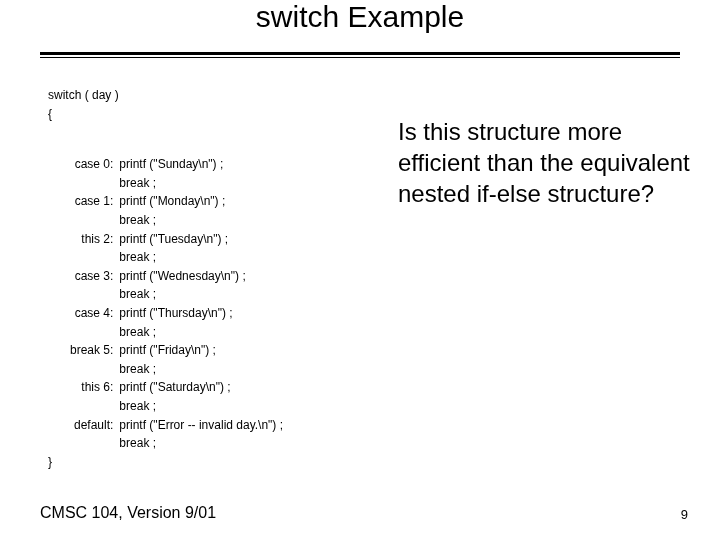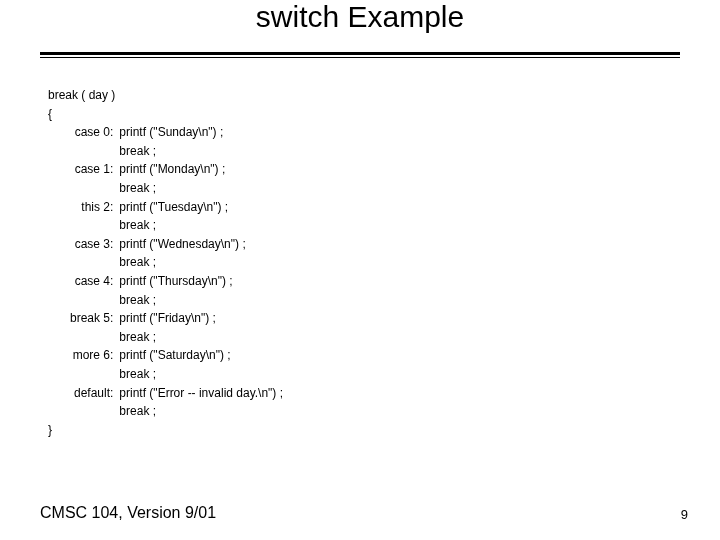--- a/index.html
+++ b/index.html
@@ -5,21 +5,21 @@
   * { margin: 0; padding: 0; box-sizing: border-box; }
   html, body { width: 720px; height: 540px; background: #fff; font-family: Arial, Helvetica, sans-serif; color: #000; }
   .slide { position: relative; width: 720px; height: 540px; }
   .title { text-align: center; font-size: 30px; font-weight: 400; padding-bottom: 18px; }
   .rule { width: 640px; margin: 0 auto 10px auto; }
   .rule .thick { height: 3px; background: #000; }
   .rule .thin { height: 1px; background: #000; margin-top: 2px; }
   .body { display: flex; padding: 18px 30px 0 48px; }
   .code-col { width: 330px; font-size: 12px; line-height: 1.55; font-family: Arial, Helvetica, sans-serif; }
   .code-hdr { margin-bottom: 0; }
-  .case-table { display: table; margin-left: 22px; }
+  .case-table { display: table; margin-left: 22px; margin-top: 32px; }
   .case-row { display: table-row; }
   .case-label, .case-stmts { display: table-cell; vertical-align: top; }
   .case-label { text-align: right; padding-right: 6px; white-space: nowrap; }
   .case-stmts { white-space: nowrap; }
   .brace-close { margin-top: 0; }
   .question-col { flex: 1; padding-left: 20px; padding-top: 30px; }
   .question { font-size: 24px; line-height: 1.3; }
   .footer-left { position: absolute; left: 40px; bottom: 18px; font-size: 16px; }
   .footer-right { position: absolute; right: 32px; bottom: 18px; font-size: 13px; }
 </style>
@@ -31,21 +31,21 @@
   <div class="title">switch Example</div>
 
   <div class="rule">
     <div class="thick"></div>
     <div class="thin"></div>
   </div>
 
   <div class="body">
 
     <div class="code-col">
-      <div class="code-hdr">break ( day )</div>
+      <div class="code-hdr">switch ( day )</div>
       <div>{</div>
 
       <div class="case-table">
 
         <div class="case-row">
           <div class="case-label">case 0:</div>
           <div class="case-stmts">
             <div>printf ("Sunday\n") ;</div>
             <div>break ;</div>
           </div>
@@ -85,39 +85,42 @@
 
         <div class="case-row">
           <div class="case-label">break 5:</div>
           <div class="case-stmts">
             <div>printf ("Friday\n") ;</div>
             <div>break ;</div>
           </div>
         </div>
 
         <div class="case-row">
-          <div class="case-label">more 6:</div>
+          <div class="case-label">this 6:</div>
           <div class="case-stmts">
             <div>printf ("Saturday\n") ;</div>
             <div>break ;</div>
           </div>
         </div>
 
         <div class="case-row">
           <div class="case-label">default:</div>
           <div class="case-stmts">
             <div>printf ("Error -- invalid day.\n") ;</div>
             <div>break ;</div>
           </div>
         </div>
 
       </div>
 
       <div class="brace-close">}</div>
     </div>
 
+    <div class="question-col">
+      <div class="question">Is this structure more efficient than the equivalent nested if-else structure?</div>
+    </div>
 
   </div>
 
   <div class="footer-left">CMSC 104, Version 9/01</div>
   <div class="footer-right">9</div>
 
 </div>
 
 </body></html>

